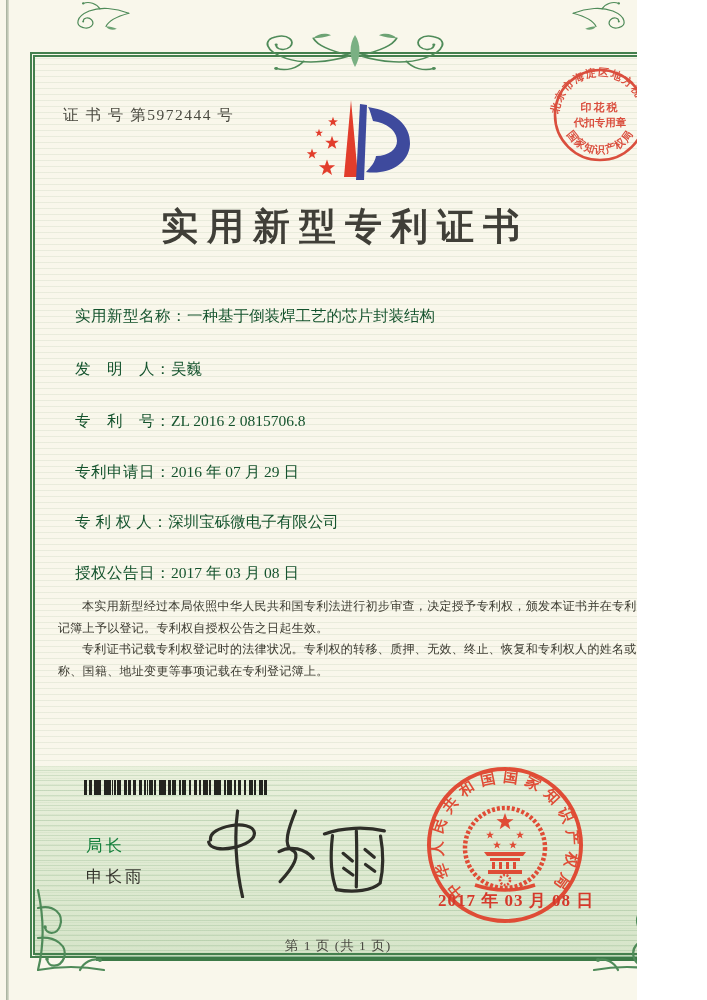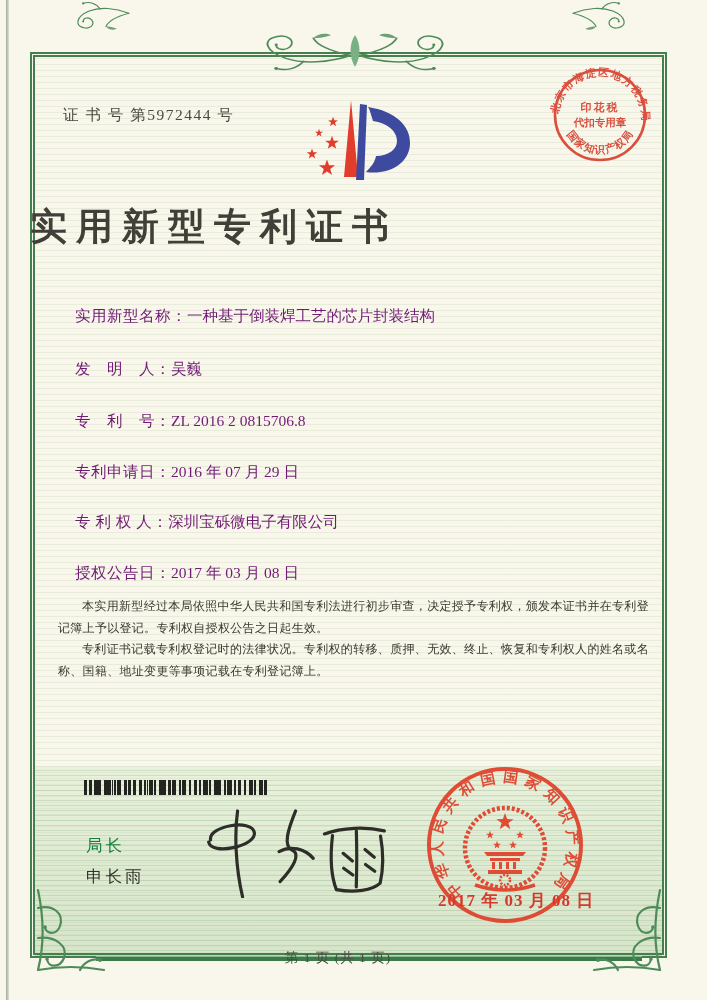--- a/index.html
+++ b/index.html
@@ -1,46 +1,46 @@
 <!DOCTYPE html>
 <html><head>
 <meta charset="utf-8">
 <style>
   * { margin:0; padding:0; box-sizing:border-box; }
   html,body { background:#ffffff; }
   .page {
-    position:relative; width:707px; height:1000px;
+    position:relative; width:637px; height:1000px;
     background:#f9f7eb; overflow:hidden;
     font-family:"Liberation Serif","DejaVu Serif",serif;
     color:#3f3e36;
   }
   .scan-edge { position:absolute; left:6px; top:0; width:3px; height:100%;
     background:linear-gradient(90deg, rgba(90,110,85,.55), rgba(140,160,130,.25)); z-index:5; }
   .frame { position:absolute; left:30px; top:52px; width:637px; height:906px;
     border:5px double #44804e; z-index:1; }
   .guilloche { position:absolute; left:35px; top:57px; width:627px; height:896px;
     background:repeating-linear-gradient(0deg, rgba(125,160,115,.13) 0 1px, rgba(0,0,0,0) 1px 6px); z-index:0; }
   .green-band { position:absolute; left:35px; top:766px; width:627px; height:190px;
     background:
       repeating-linear-gradient(0deg, rgba(110,160,110,.22) 0 1px, rgba(0,0,0,0) 1px 5px),
       linear-gradient(180deg, rgba(205,228,192,.35), rgba(186,214,174,.55));
     z-index:0; }
   .bottom-rule { position:absolute; left:96px; top:956px; width:546px; height:5px;
     background:#3c7a47; border-top:1px solid #8cb894; z-index:2; }
 
   .cert-number { position:absolute; left:63px; top:105px; font-size:15.5px;
     letter-spacing:1.5px; color:#4a4a40; z-index:2; }
-  .title { position:absolute; left:30px; top:202px; width:630px; 
+  .title { position:absolute; left:30px; top:202px; width:630px; text-align:center;
     font-size:37px; font-weight:bold; letter-spacing:9px; color:#403f38; z-index:2; }
 
   .logo { position:absolute; left:298px; top:92px; z-index:2; }
 
   .fields { position:absolute; left:75px; top:0; width:560px; z-index:2; }
   .field-row { position:absolute; left:0; width:560px; font-size:15.5px;
-    color:#701a75; white-space:nowrap; }
+    color:#14532d; white-space:nowrap; }
   .field-label { letter-spacing:.5px; }
 
   .paras { position:absolute; left:58px; top:596px; width:591px; z-index:2; }
   .paras p { font-size:12px; line-height:21.6px; text-align:justify;
     text-indent:2em; color:#3a392f; letter-spacing:.3px; }
 
   .barcode { position:absolute; left:84px; top:780px; width:184px; height:15px; z-index:2;
     background:
       repeating-linear-gradient(90deg,#23231f 0 2px, rgba(0,0,0,0) 2px 5px),
       repeating-linear-gradient(90deg,#23231f 0 1px, rgba(0,0,0,0) 1px 7px),
@@ -51,21 +51,21 @@
   .signer-name  { position:absolute; left:86px; top:866px; font-size:16.5px;
     letter-spacing:3px; font-weight:500; color:#33332b; z-index:2;text-align:right; }
   .signature { position:absolute; left:195px; top:803px; z-index:3; }
 
   .tax-stamp { position:absolute; left:545px; top:58px; z-index:3; opacity:.92; }
   .office-seal { position:absolute; left:420px; top:760px; z-index:3; opacity:.95; }
   .seal-date { position:absolute; left:438px; top:889px; font-size:17px; font-weight:bold;
     color:#d5392b; letter-spacing:1px; z-index:4; white-space:nowrap; }
 
   .footer { position:absolute; left:0; top:937px; width:676px; text-align:center;
-    font-size:13.5px; color:#4a4a42; letter-spacing:1px; z-index:2;margin-top:12px; }
+    font-size:13.5px; color:#4a4a42; letter-spacing:1px; z-index:2; }
 
   .orn { position:absolute; z-index:2; }
   svg text { font-family:"Liberation Serif","DejaVu Serif",serif; }
 </style>
 </head>
 <body>
 
 <div class="page">
 
   <svg width="0" height="0" style="position:absolute" aria-hidden="true">

